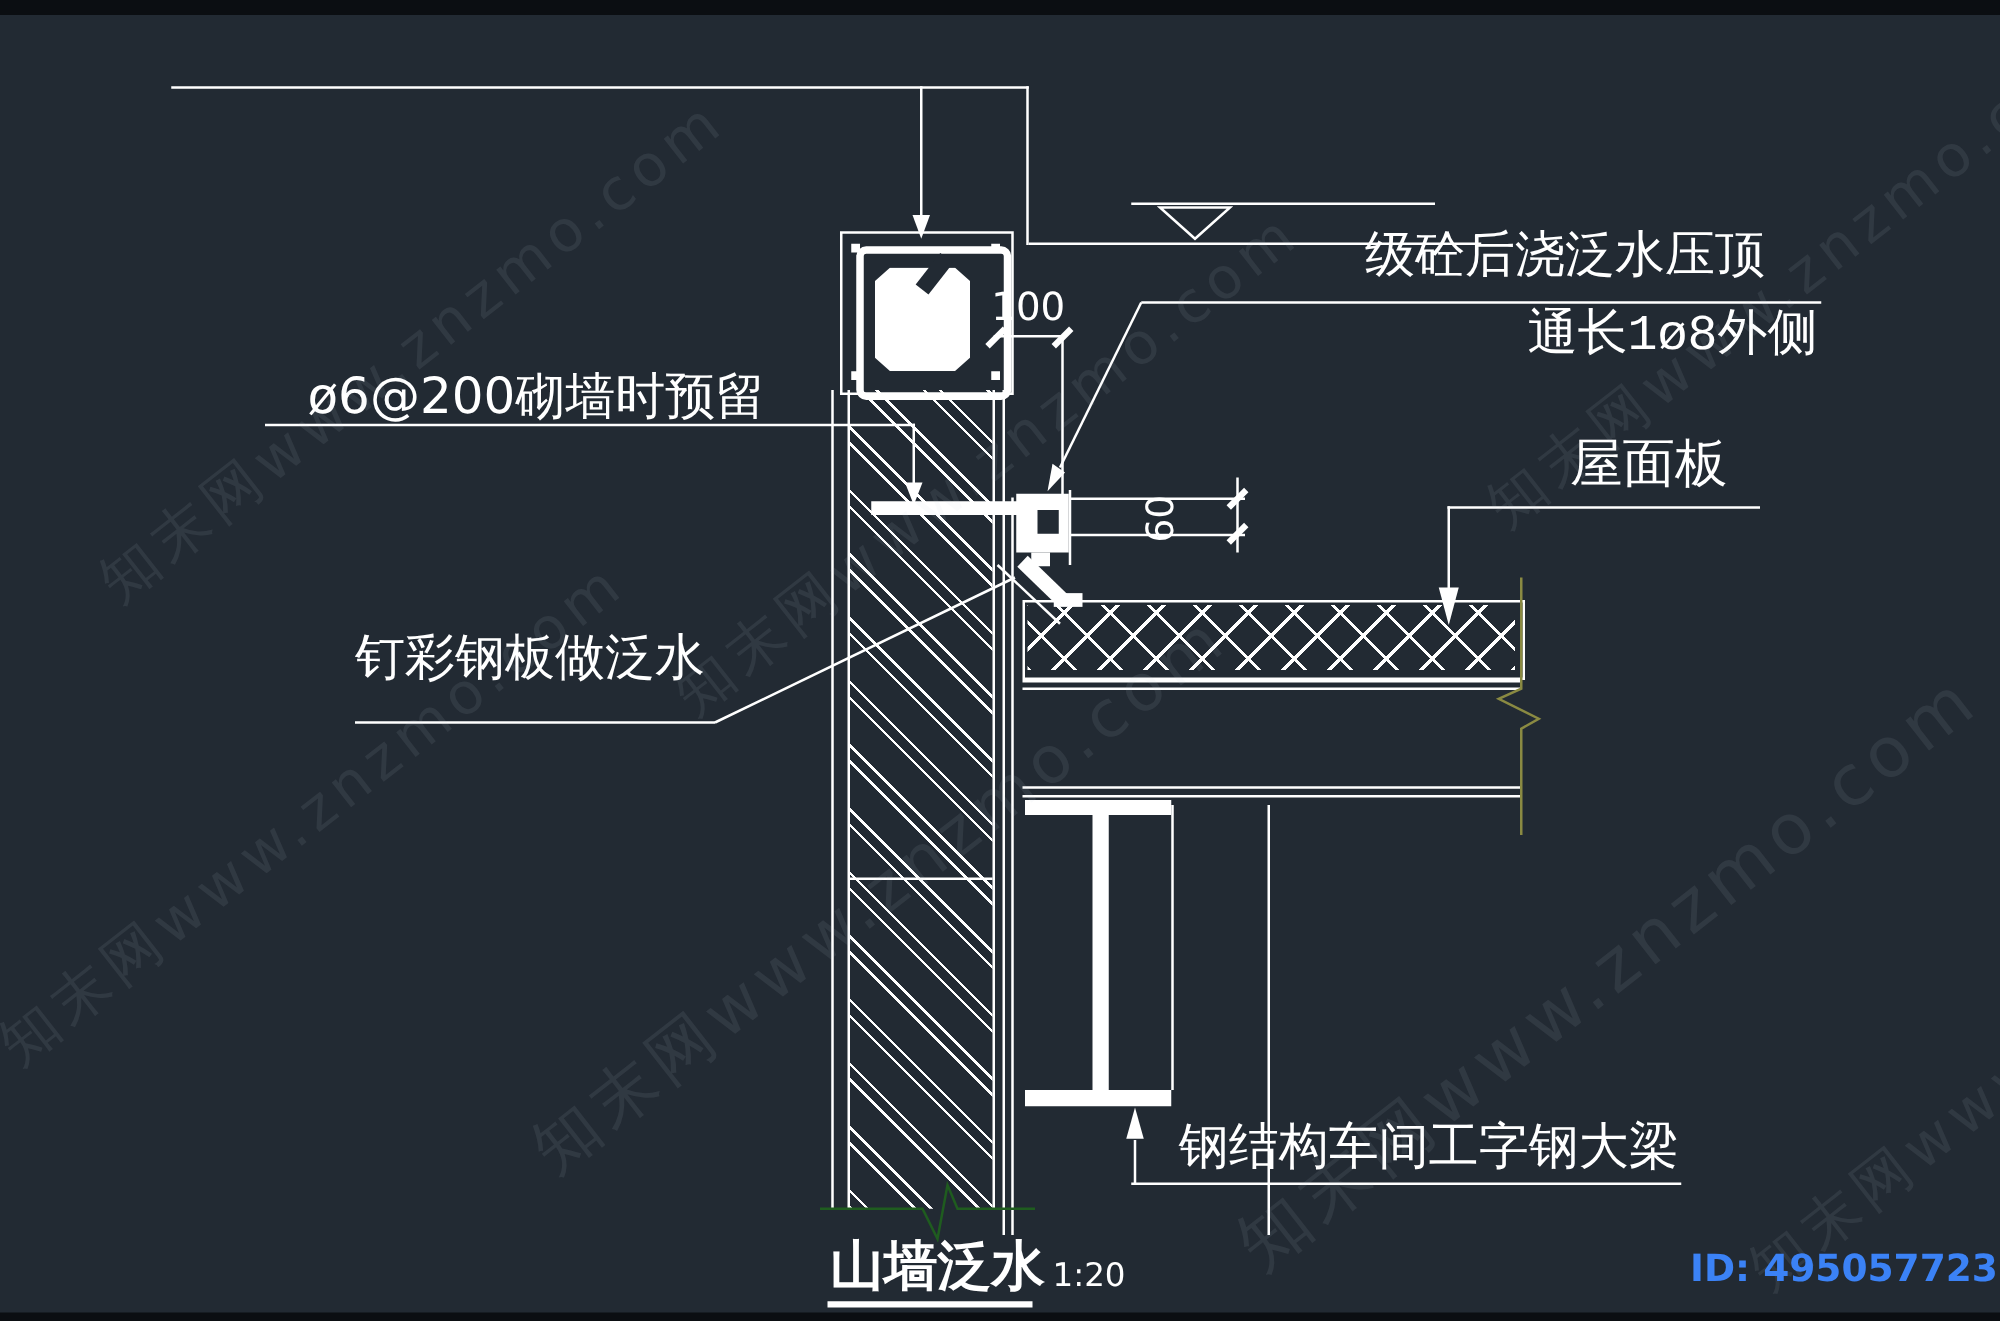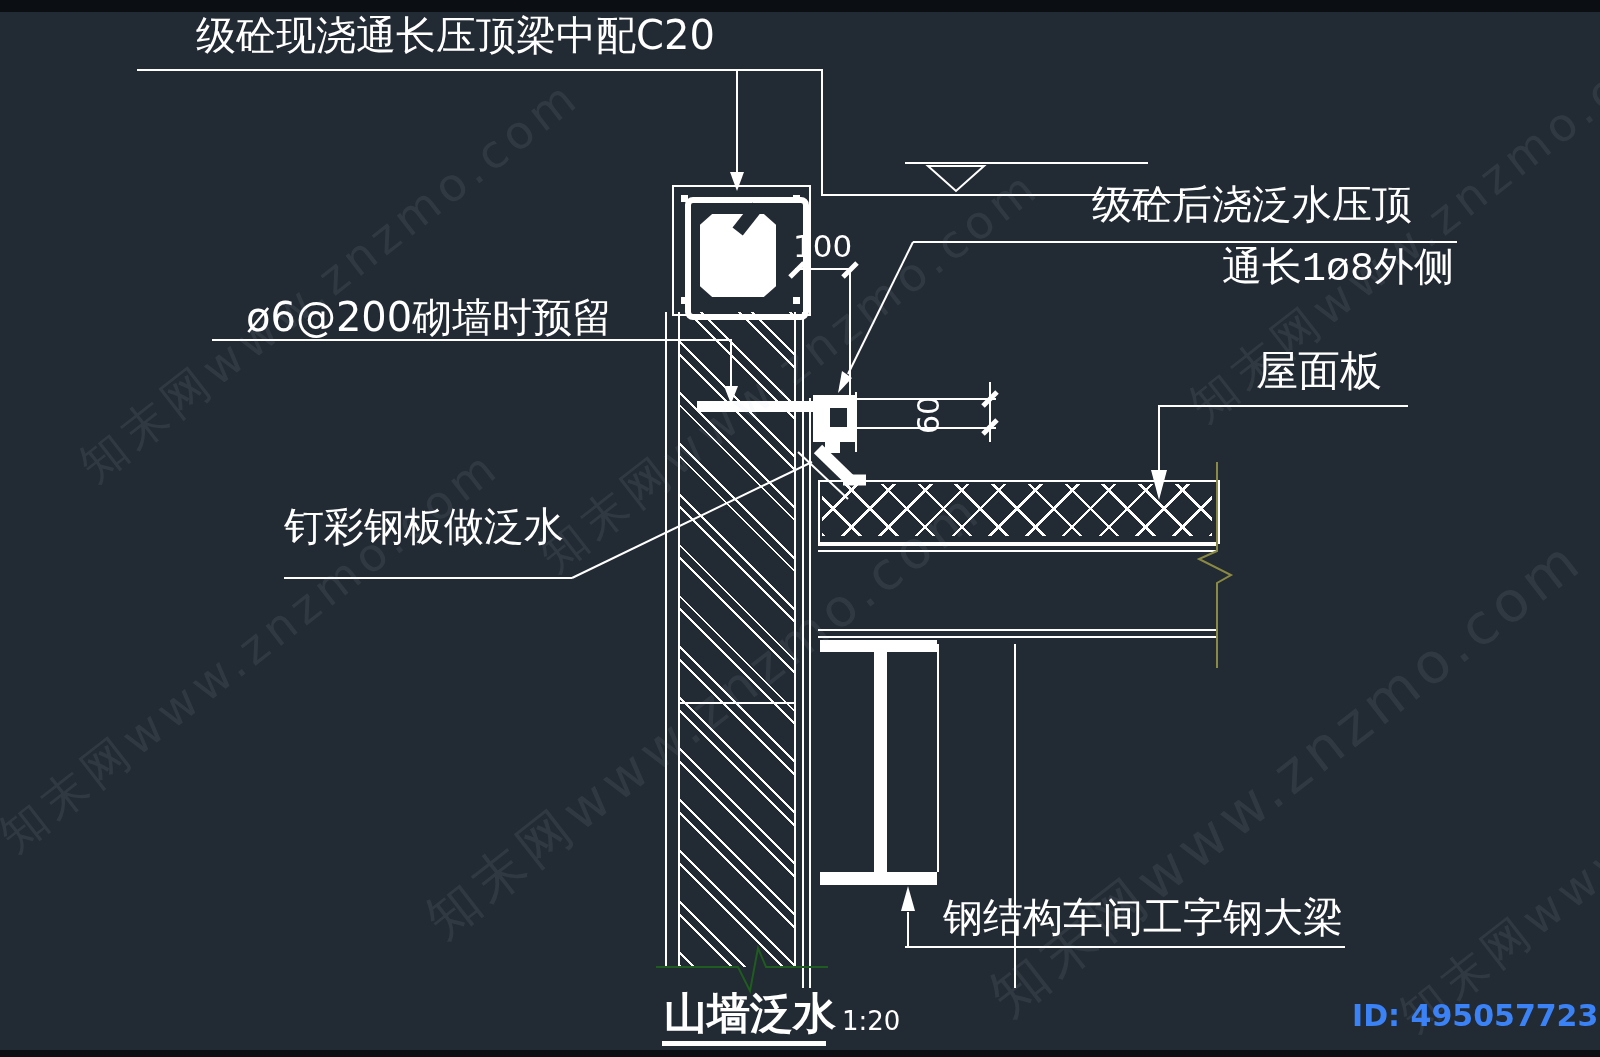--- a/index.html
+++ b/index.html
@@ -29,21 +29,20 @@
   .rot90{transform:rotate(-90deg);transform-origin:center center;}
 </style>
 </head>
 <body>
 
 <div id="stage">
 
   <div class="strip" style="top:0;height:12px;"></div>
   <div class="strip" style="top:1050px;height:7px;"></div>
 
-  <div class="txt cad" style="left:196px;top:13px;font-size:40px;">级砼现浇通长压顶梁中配C20</div>
   <div class="txt cad" style="left:1092px;top:182px;font-size:40px;">级砼后浇泛水压顶</div>
   <div class="txt cad" style="left:1222px;top:248px;font-size:40px;font-family:Liberation Mono, monospace;">通长1ø8外侧</div>
   <div class="txt cad" style="left:246px;top:295px;font-size:40px;">ø6@200砌墙时预留</div>
   <div class="txt cad" style="left:1256px;top:348px;font-size:42px;">屋面板</div>
   <div class="txt cad" style="left:284px;top:504px;font-size:40px;">钉彩钢板做泛水</div>
   <div class="txt cad" style="left:943px;top:895px;font-size:40px;">钢结构车间工字钢大梁</div>
   <div class="txt cad" style="left:793px;top:229px;font-size:31px;">100</div>
   <div class="txt cad rot90" style="left:912px;top:398px;width:36px;height:36px;font-size:30px;text-align:center;">60</div>
 
   <div class="txt cad" style="left:664px;top:990px;font-size:43px;font-weight:bold;">山墙泛水</div>

